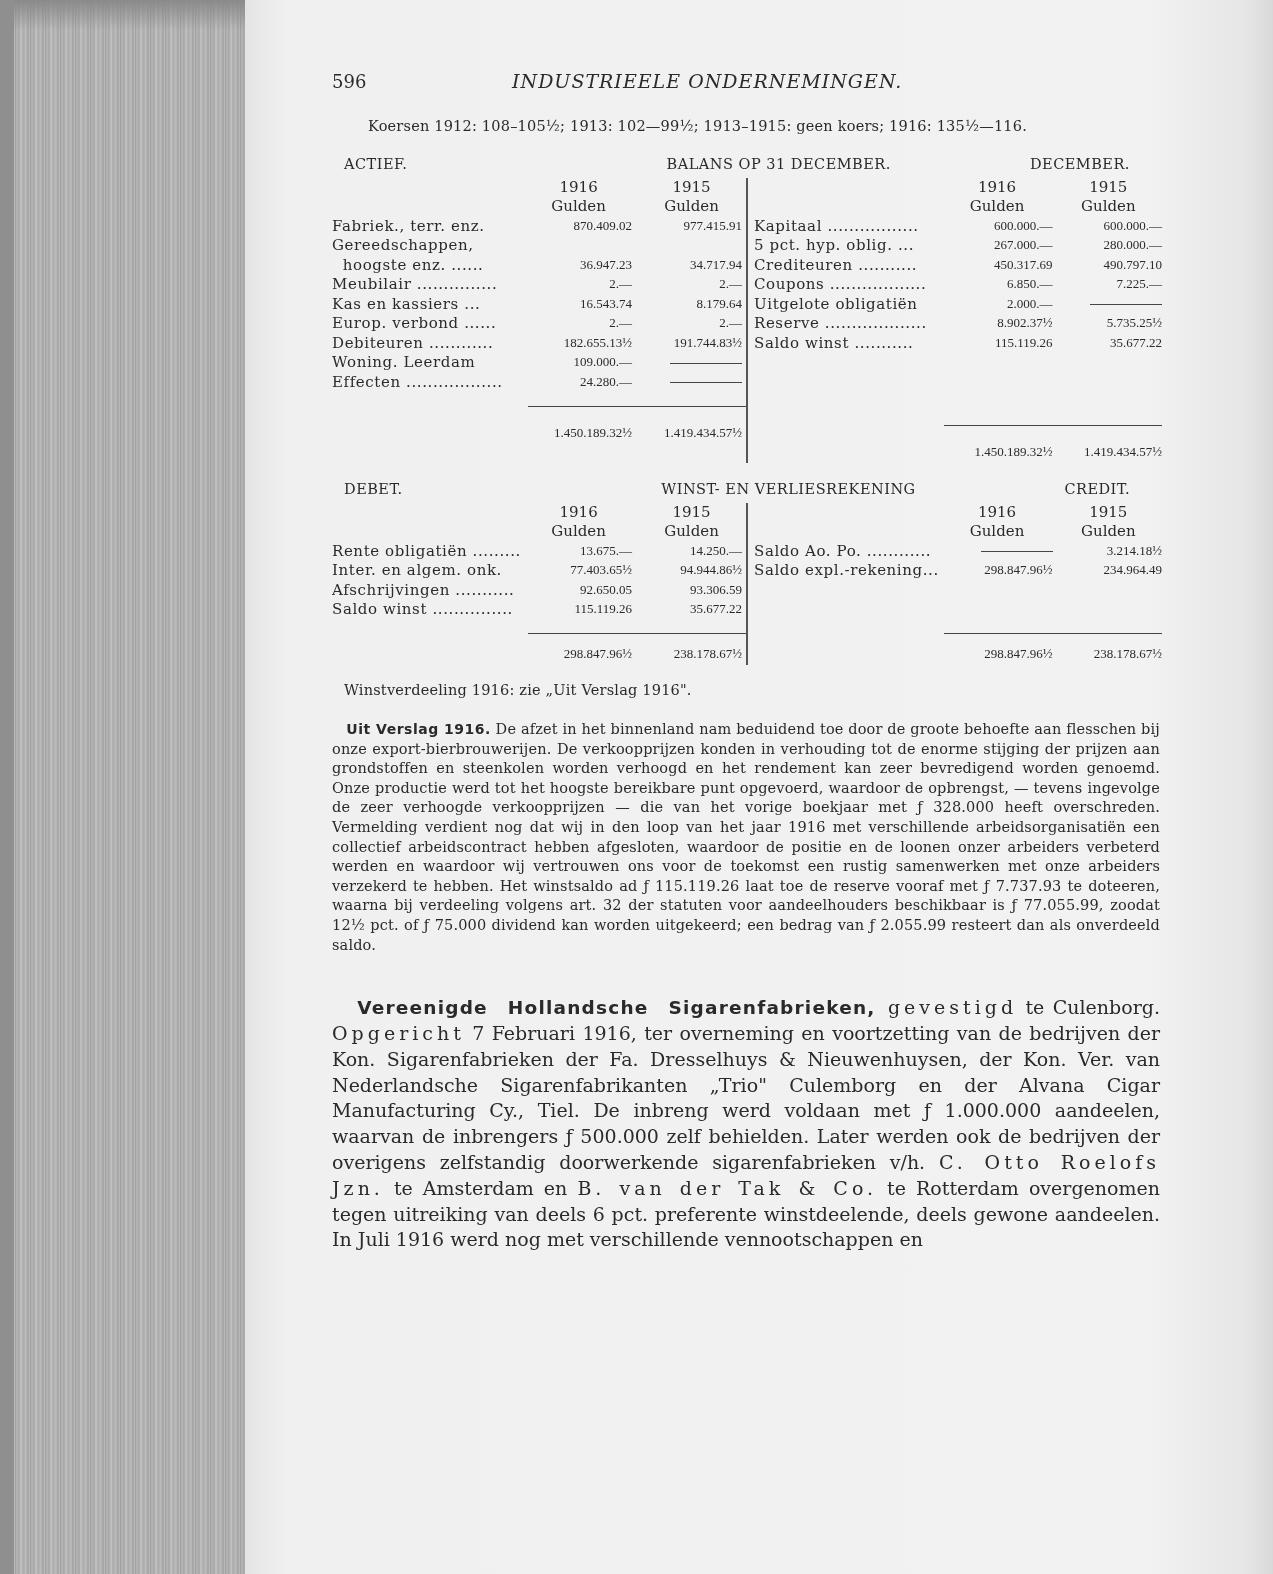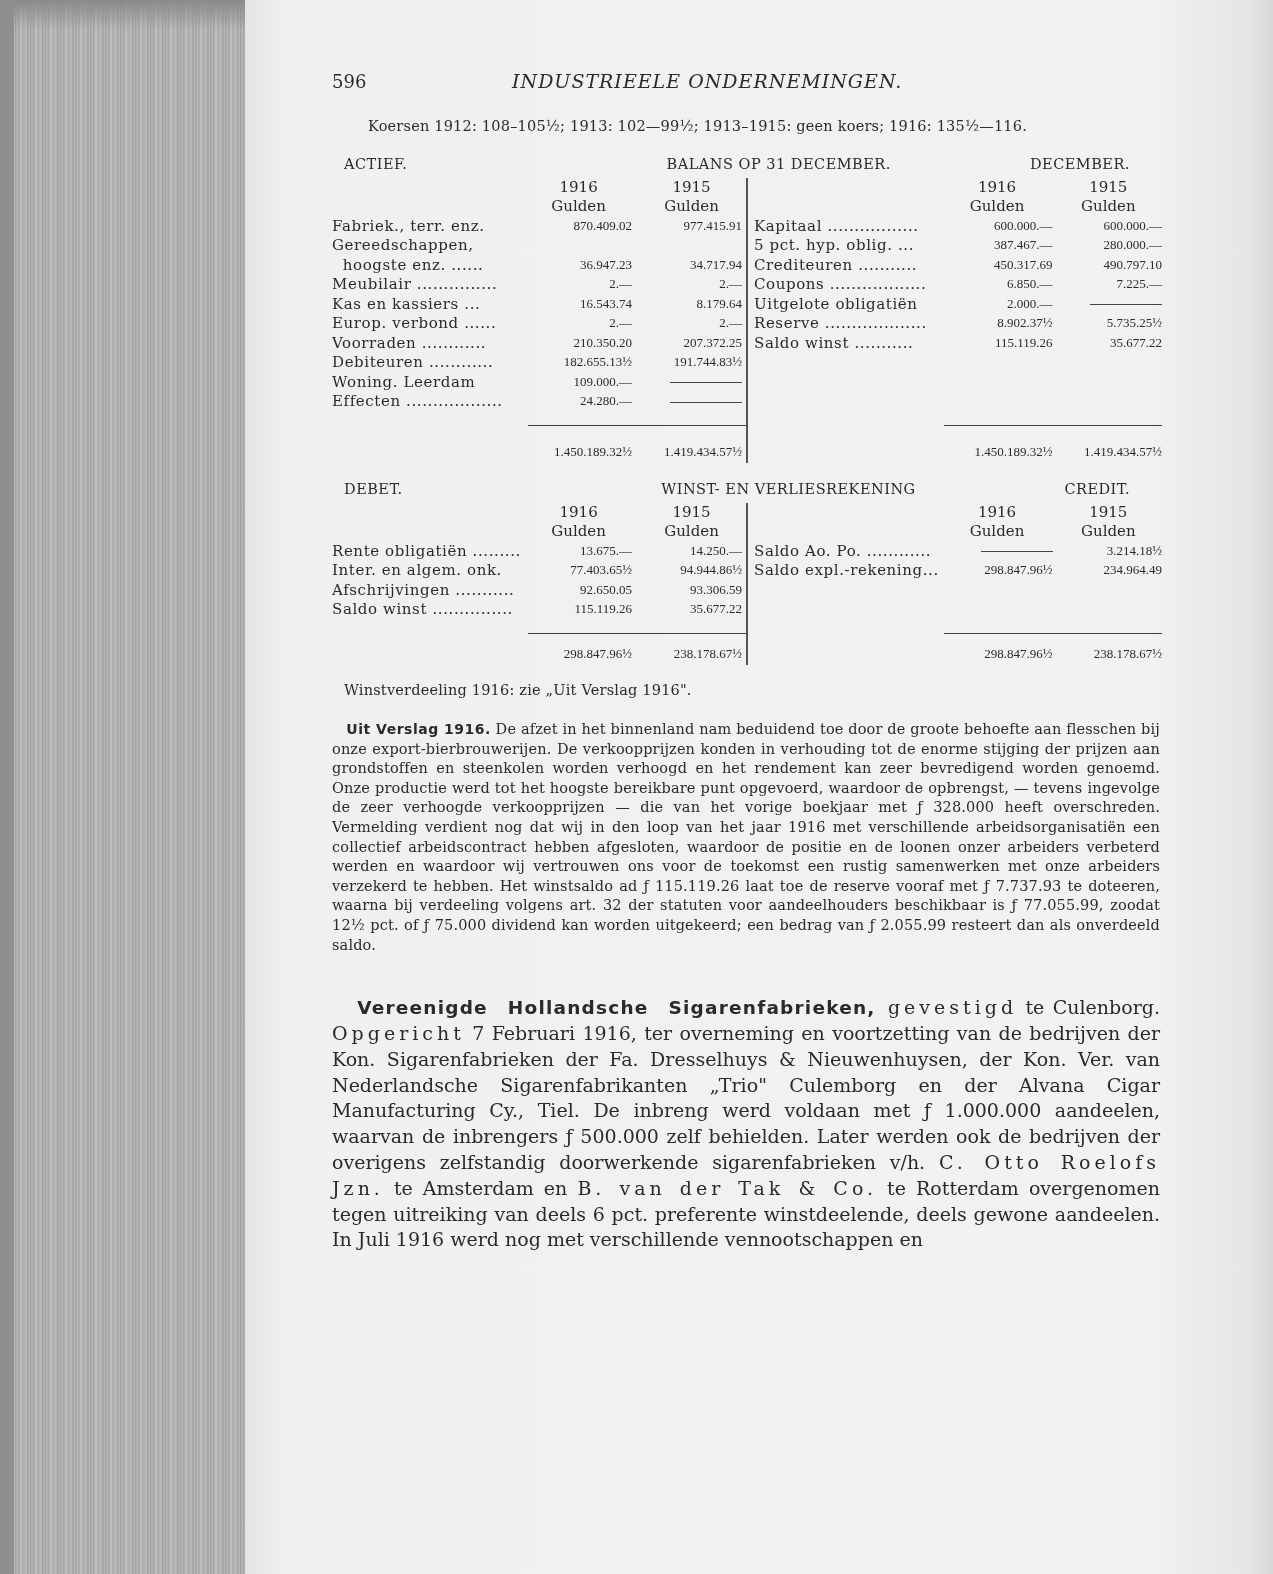--- a/index.html
+++ b/index.html
@@ -133,25 +133,20 @@
               <span class="lbl" style="white-space: pre;">Kas en kassiers ...</span>
               <span class="num">16.543.74</span>
               <span class="num2">8.179.64</span>
             </div>
             <div class="row">
               <span class="lbl" style="white-space: pre;">Europ. verbond ......</span>
               <span class="num">2.—</span>
               <span class="num2">2.—</span>
             </div>
             <div class="row">
-              <span class="lbl" style="white-space: pre;">Voorraden ............</span>
-              <span class="num">210.350.20</span>
-              <span class="num2">207.372.25</span>
-            </div>
-            <div class="row">
               <span class="lbl" style="white-space: pre;">Debiteuren ............</span>
               <span class="num">182.655.13½</span>
               <span class="num2">191.744.83½</span>
             </div>
             <div class="row">
               <span class="lbl" style="white-space: pre;">Woning. Leerdam</span>
               <span class="num">109.000.—</span>
               <span class="num2"><span class="dash"></span></span>
             </div>
             <div class="row">
@@ -179,21 +174,21 @@
             <span class="c">Gulden</span>
           </div>
         <div>
             <div class="row">
               <span class="lbl" style="white-space: pre;">Kapitaal .................</span>
               <span class="num">600.000.—</span>
               <span class="num2">600.000.—</span>
             </div>
             <div class="row">
               <span class="lbl" style="white-space: pre;">5 pct. hyp. oblig. ...</span>
-              <span class="num">387.467.—</span>
+              <span class="num">267.000.—</span>
               <span class="num2">280.000.—</span>
             </div>
             <div class="row">
               <span class="lbl" style="white-space: pre;">Crediteuren ...........</span>
               <span class="num">450.317.69</span>
               <span class="num2">490.797.10</span>
             </div>
             <div class="row">
               <span class="lbl" style="white-space: pre;">Coupons ..................</span>
               <span class="num">6.850.—</span>

